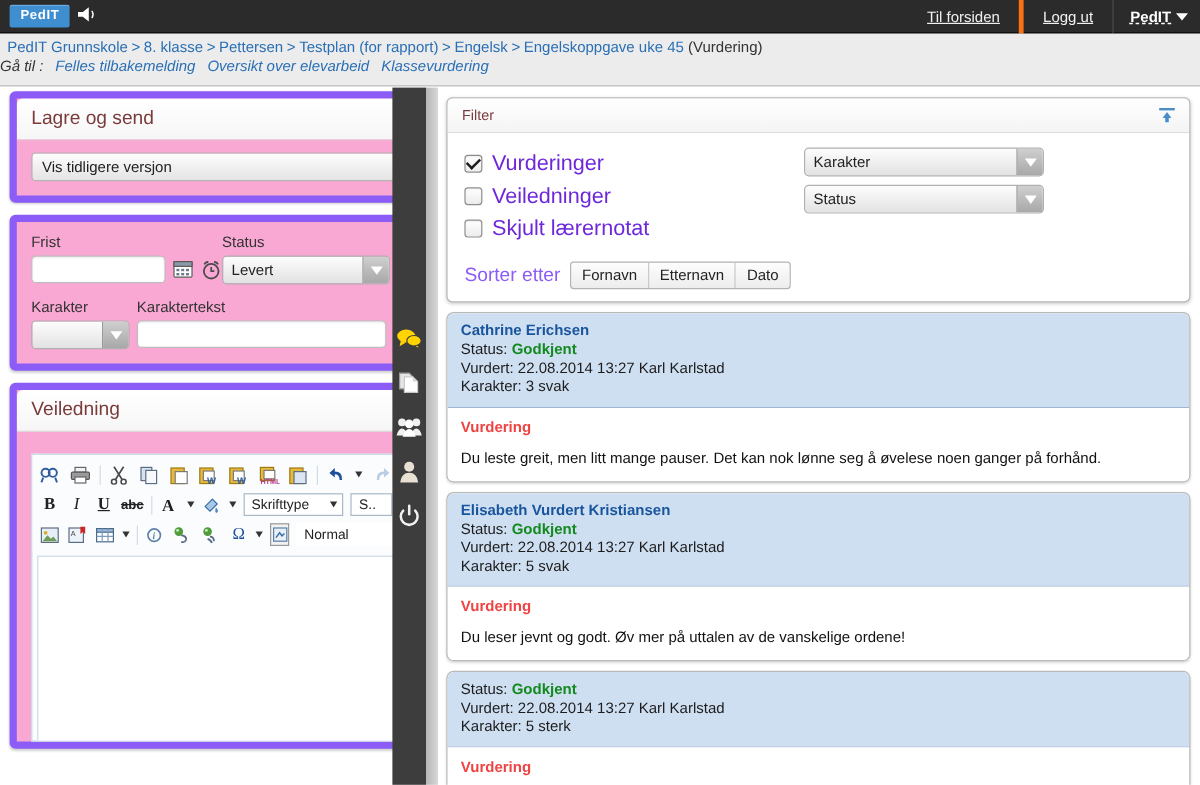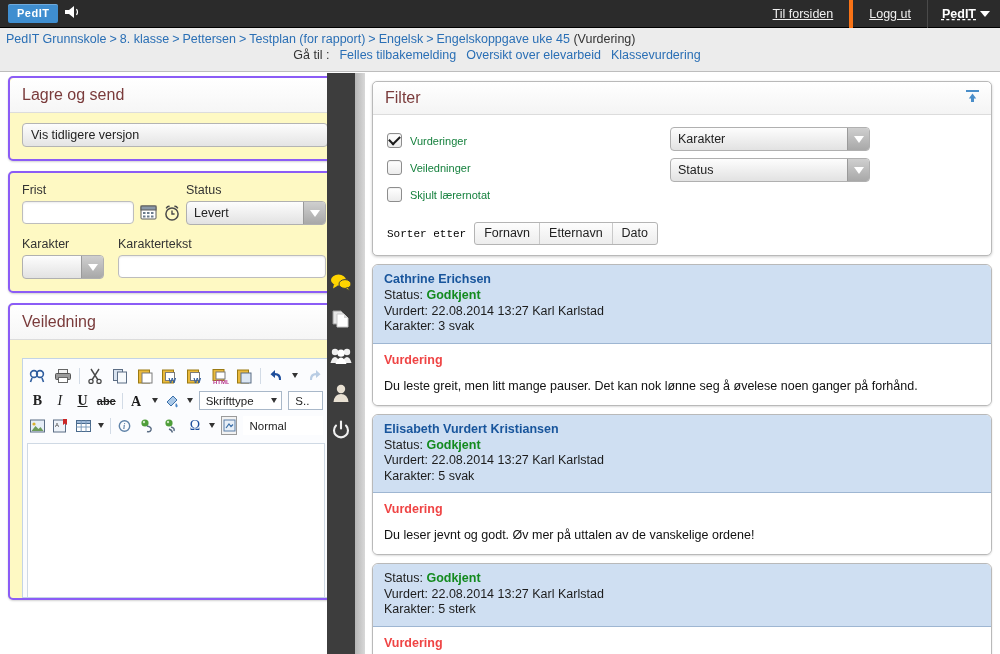--- a/index.html
+++ b/index.html
@@ -51,36 +51,36 @@
     position: absolute; left: 0; top: 28px; width: 1000px; height: 44px;
     background: #ececec; border-bottom: 1px solid #bdbdbd;
   }
   #breadcrumb {
     padding: 4px 0 0 6px; font-size: 12.5px; color: #333; white-space: nowrap;
   }
   #breadcrumb a { color: #2a6fb5; text-decoration: none; cursor: pointer; }
   #breadcrumb .sep { color: #2a6fb5; margin: 0 3px; }
   #breadcrumb .plain { color: #333; }
   #goto-row {
-    text-align: center; padding-right: 6px; margin-top: 2px;
-    font-size: 12.5px; color: #333; white-space: nowrap;
+    text-align: left; padding-right: 6px; margin-top: 2px;
+    font-size: 12.5px; color: #333; white-space: nowrap; font-style: italic;
   }
   #goto-row .gt-label { color: #333; }
   #goto-row a { color: #2a6fb5; text-decoration: none; margin-left: 10px; cursor: pointer; }
 
   
   #leftpane {
     position: absolute; left: 0; top: 73px; width: 328px; height: 581px;
     background: #ffffff; overflow: hidden;
   }
   #leftpane-inner { position: absolute; left: 8px; top: 3px; width: 330px; }
 
   .card {
-    background: #fef9c3;
-    border: 2px solid #8b5cf6;
+    background: #f9a8d4;
+    border: 6px solid #8b5cf6;
     border-radius: 5px;
     margin-bottom: 10px;
     box-shadow: 0 1px 2px rgba(0,0,0,.18);
     width: 332px;
   }
   .card-head {
     padding: 8px 12px 8px 12px;
     font-size: 16px; color: #7a3b3b; font-weight: normal;
     background: linear-gradient(#ffffff,#f6f6f6);
     border-bottom: 1px solid #dcdcdc;
@@ -162,47 +162,47 @@
     position: absolute; left: 365px; top: 73px; width: 635px; height: 581px;
     background: #ffffff; overflow: hidden;
   }
   .rcard {
     background: #fff; border: 1px solid #b9b9b9; border-radius: 5px;
     box-shadow: 0 1px 3px rgba(0,0,0,.2);
     width: 620px; margin: 8px 0 0 7px;
   }
   .rcard-head {
     position: relative;
-    padding: 7px 12px; font-size: 16px; color: #7a3b3b;
+    padding: 7px 12px; font-size: 12px; color: #7a3b3b;
     background: linear-gradient(#ffffff,#f4f4f4);
     border-bottom: 1px solid #dcdcdc; border-radius: 5px 5px 0 0;
   }
   #pin-icon { position: absolute; right: 10px; top: 7px; cursor: pointer; }
 
   .filter-body { padding: 12px 14px 10px; }
   .filter-grid { display: flex; }
   .fcol-left { width: 275px; }
   .chk-row { display: flex; align-items: center; gap: 8px; height: 27px; cursor: pointer; }
   .chk {
     width: 15px; height: 15px; border: 1px solid #8d8d8d; border-radius: 3px;
     background: linear-gradient(#ffffff,#ececec);
     display: flex; align-items: center; justify-content: center;
     box-shadow: inset 0 1px 1px rgba(0,0,0,.06);
   }
   .chk.checked::after {
     content: ""; display: block; width: 9px; height: 5px;
     border-left: 2.4px solid #1b1b1b; border-bottom: 2.4px solid #1b1b1b;
     transform: rotate(-45deg) translate(1px,-1px);
   }
-  .chk-label { font-size: 11px; color: #15803d; }
+  .chk-label { font-size: 18px; color: #6d28d9; }
   .fcol-right { flex: 1; padding-left: 8px; }
   .fsel { width: 200px; margin-bottom: 7px; }
 
   .sort-row { display: flex; align-items: center; margin-top: 14px; }
-  .sort-label { font-size: 11px; color: #000000; margin-right: 8px; font-family: Liberation Mono, monospace; }
+  .sort-label { font-size: 16px; color: #8b5cf6; margin-right: 8px; }
   .seg {
     display: flex; border: 1px solid #b4b4b4; border-radius: 3px; overflow: hidden;
     background: linear-gradient(#fdfdfd,#ededed);
   }
   .seg div {
     padding: 3px 9px 4px; font-size: 12.5px; color: #222;
     border-left: 1px solid #c9c9c9; cursor: pointer;
   }
   .seg div:first-child { border-left: none; }
 

